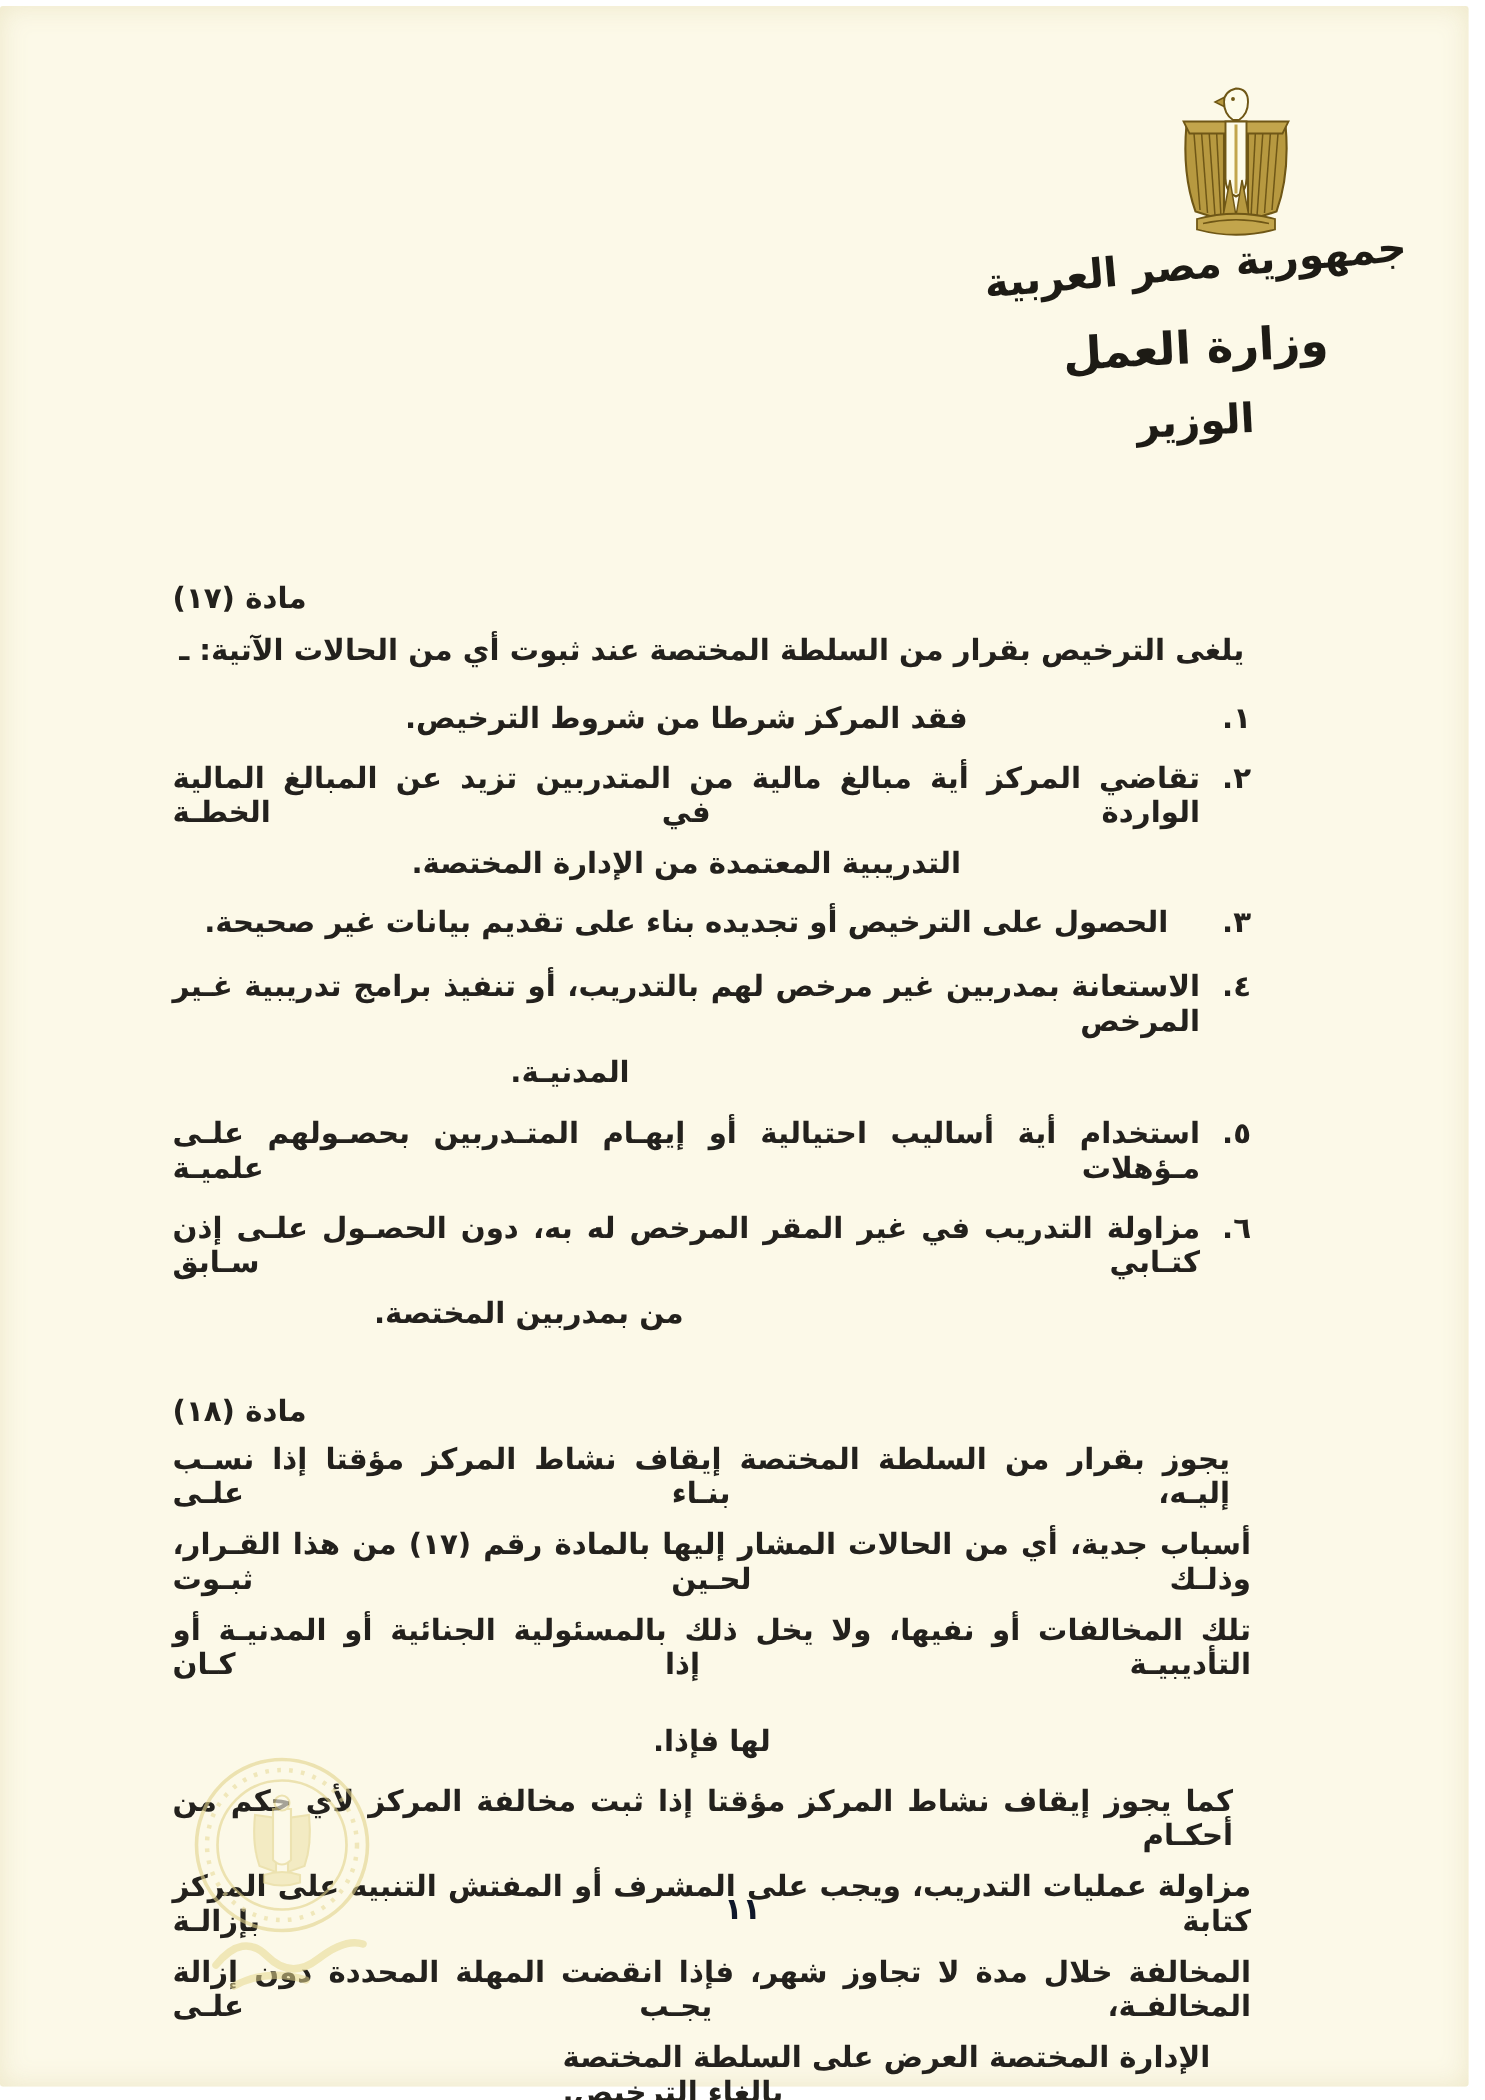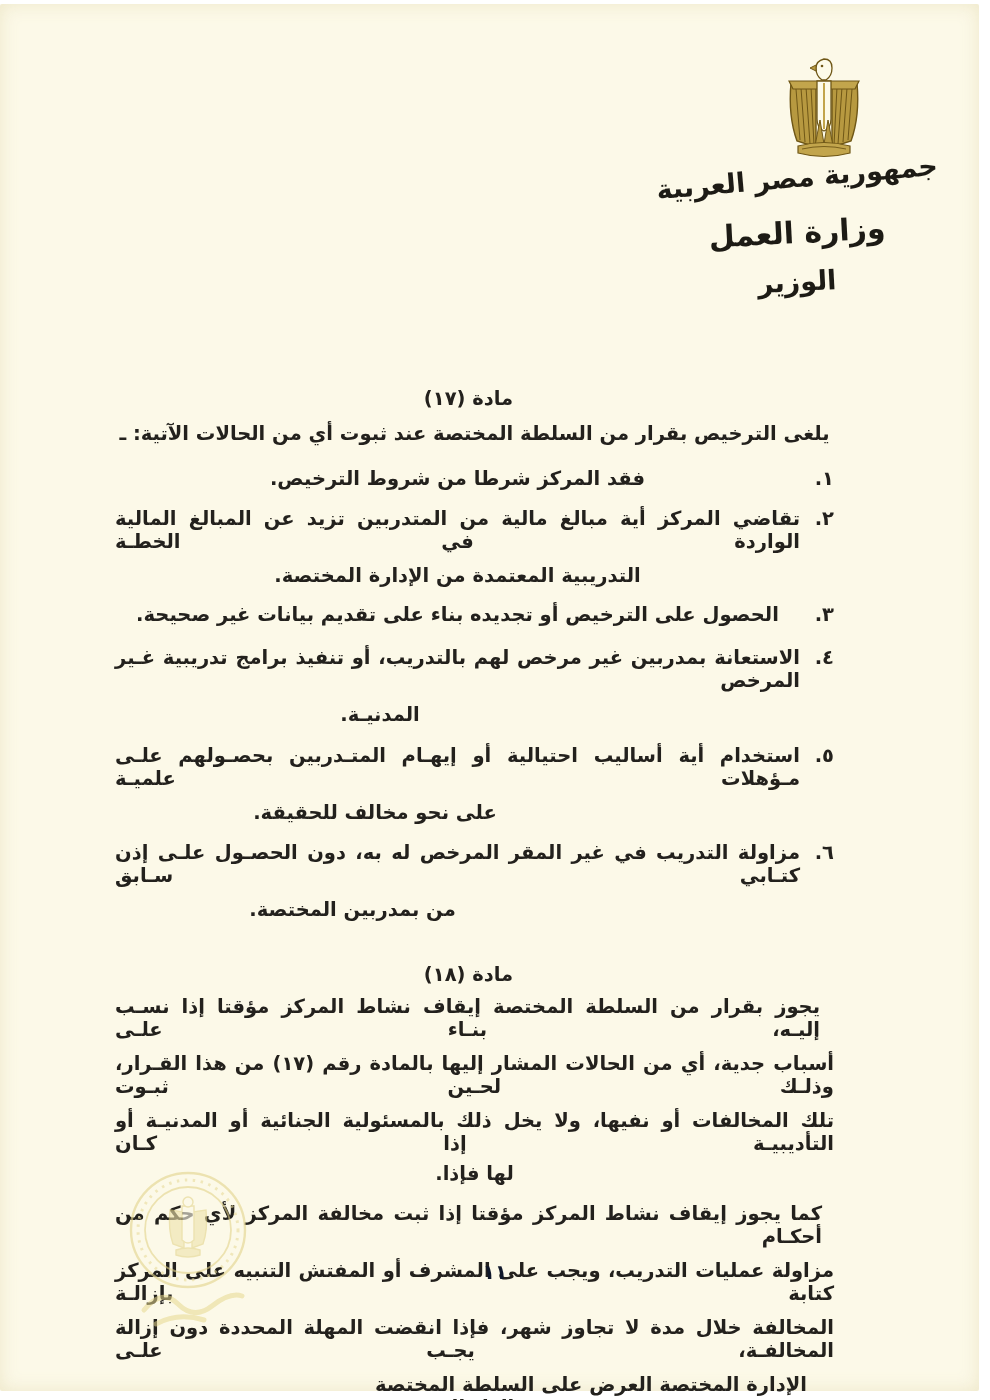--- a/index.html
+++ b/index.html
@@ -29,21 +29,21 @@
   
   .content {
     position:absolute; left:115px; right:145px; top:383px;
     direction:rtl; color:#23211d;
     font-size:19.5px; font-weight:bold;
   }
   .line { min-height:22px; line-height:23px; }
   .right { text-align:center; }
   .left  { text-align:left; }
   .just  { text-align:justify; text-align-last:justify; }
-  .art-title { text-align:center; padding-left:0; padding-right:12px; margin-bottom:12px; }
+  .art-title { text-align:left; padding-left:0; padding-right:12px; margin-bottom:12px; }
   .intro { margin-bottom:22px; }
   .item { display:flex; direction:rtl; }
   .item .num { flex:none; width:34px; text-align:right; }
   .item .body { flex:1 1 auto; min-width:0; }
   .stamp { position:absolute; left:126px; top:1158px; width:130px; height:175px; opacity:.6; }
   .pagenum {
     position:absolute; left:445px; top:1256px; width:100px;
     text-align:center; direction:rtl;
     font-size:20px; font-weight:bold; color:#0f172a;
   }
@@ -125,38 +125,37 @@
       <div class="body">
         <div class="line just">الاستعانة بمدربين غير مرخص لهم بالتدريب، أو تنفيذ برامج تدريبية غـير المرخص</div>
         <div class="line right" style="margin-top:11px; padding-right:155px;">المدنيـة.</div>
       </div>
     </div>
 
     <div class="item" style="margin-bottom:17px;">
       <div class="num line">٥.</div>
       <div class="body">
         <div class="line just">استخدام أية أساليب احتيالية أو إيهـام المتـدربين بحصـولهم علـى مـؤهلات علميـة</div>
-        <div class="line right" style="margin-top:11px; padding-right:165px;">على نحو مخالف للحقيقة.</div>
       </div>
     </div>
 
     <div class="item">
       <div class="num line">٦.</div>
       <div class="body">
         <div class="line just">مزاولة التدريب في غير المقر المرخص له به، دون الحصـول علـى إذن كتـابي سـابق</div>
         <div class="line right" style="margin-top:11px; padding-right:210px;">من بمدربين المختصة.</div>
       </div>
     </div>
 
     <div class="line art-title" style="margin-top:42px; margin-bottom:9px;">مادة (١٨)</div>
 
     <div>
       <div class="line just" style="padding-right:14px; margin-bottom:11px;">يجوز بقرار من السلطة المختصة إيقاف نشاط المركز مؤقتا إذا نسـب إليـه، بنـاء علـى</div>
       <div class="line just" style="margin-bottom:11px;">أسباب جدية، أي من الحالات المشار إليها بالمادة رقم (١٧) من هذا القـرار، وذلـك لحـين ثبـوت</div>
-      <div class="line just" style="margin-bottom:7px;">تلك المخالفات أو نفيها، ولا يخل ذلك بالمسئولية الجنائية أو المدنيـة أو التأديبيـة إذا كـان</div>
+      <div class="line just" style="margin-bottom:28px;">تلك المخالفات أو نفيها، ولا يخل ذلك بالمسئولية الجنائية أو المدنيـة أو التأديبيـة إذا كـان</div>
       <div class="line right">لها فإذا.</div>
     </div>
 
     <div style="margin-top:17px;">
       <div class="line just" style="padding-right:12px; margin-bottom:11px;">كما يجوز إيقاف نشاط المركز مؤقتا إذا ثبت مخالفة المركز لأي حكم من أحكـام</div>
       <div class="line just" style="margin-bottom:11px;">مزاولة عمليات التدريب، ويجب على المشرف أو المفتش التنبيه على المركز كتابة بإزالـة</div>
       <div class="line just" style="margin-bottom:11px;">المخالفة خلال مدة لا تجاوز شهر، فإذا انقضت المهلة المحددة دون إزالة المخالفـة، يجـب علـى</div>
       <div class="line left" style="padding-left:260px;">الإدارة المختصة العرض على السلطة المختصة بإلغاء الترخيص.</div>
     </div>
   </div>

